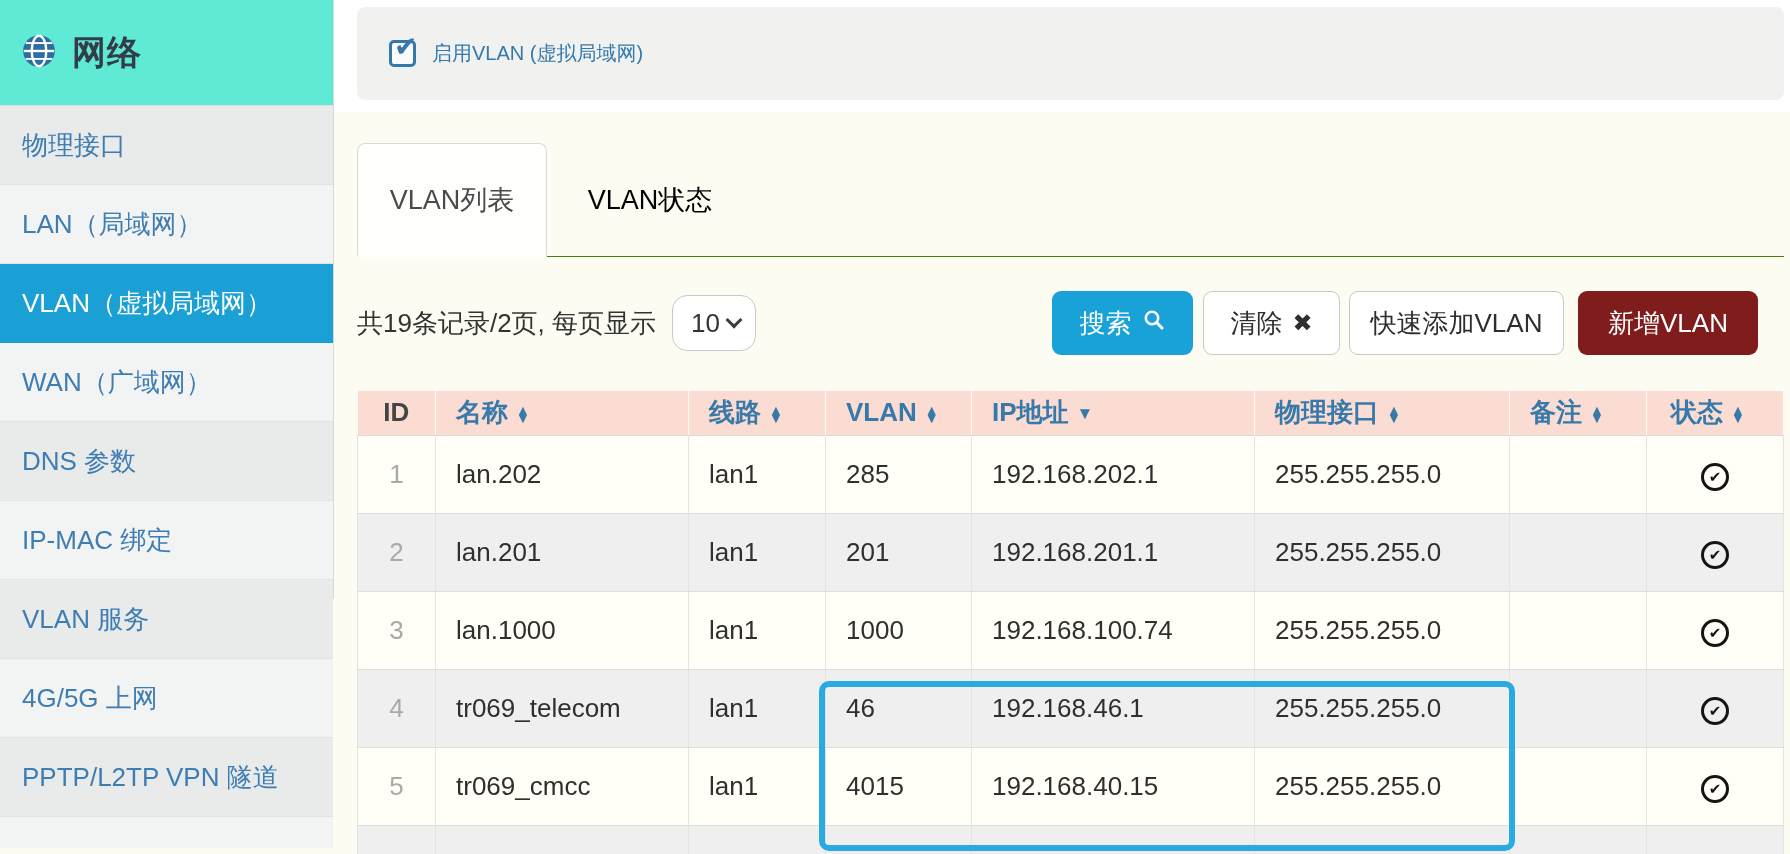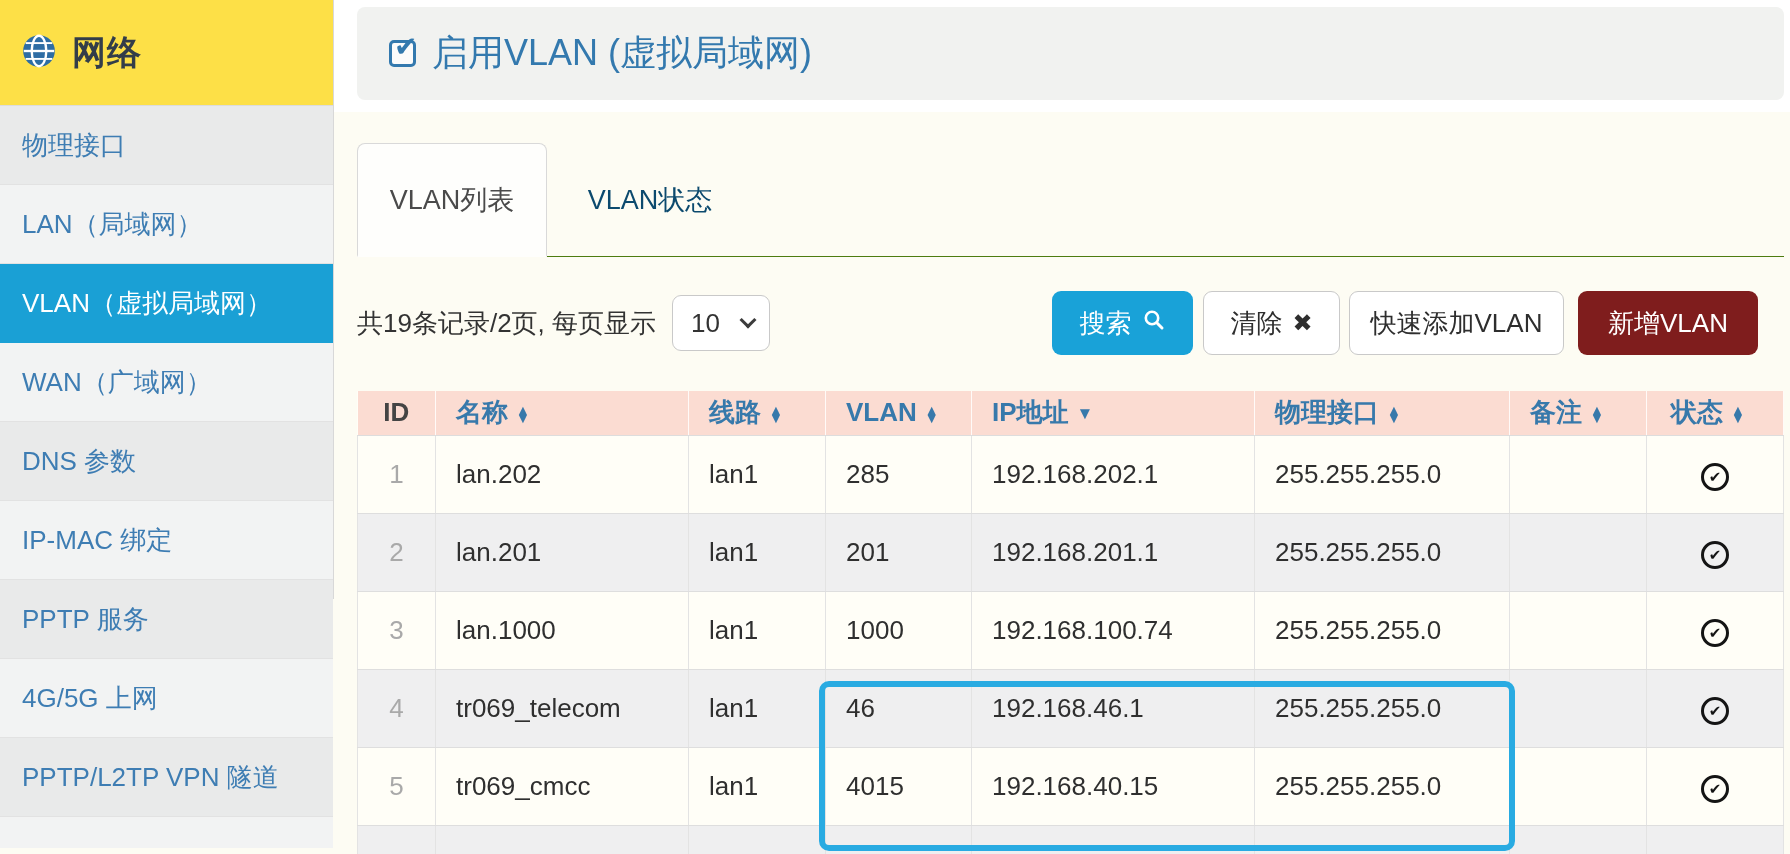--- a/index.html
+++ b/index.html
@@ -8,21 +8,21 @@
     font-family: "Liberation Sans", "DejaVu Sans", sans-serif;
     overflow: hidden;
     position: relative;
     display: flex;
     background: #fdfcf3;
   }
 
   
   .sidebar {
     width: 334px; height: 599px;
-    background: #fde047;
+    background: #5eead4;
     border-right: 1px solid #d8d8d8;
     flex: 0 0 334px;
   }
   .sb-header {
     height: 106px;
     display: flex; align-items: center; gap: 14px;
     padding-left: 20px;
     border-bottom: 1px solid #dcdcdc;
   }
   .sb-title { font-size: 34px; font-weight: bold; color: #333d49; letter-spacing: 1px; }
@@ -56,21 +56,21 @@
   }
   .cb-icon {
     width: 27px; height: 27px;
     border: 3px solid #3379ae; border-radius: 5px;
     background: #fbfbfb; position: relative; flex: 0 0 27px;
   }
   .cb-icon span {
     position: absolute; left: 2px; top: -10px;
     font-size: 28px; font-weight: bold; color: #3379ae; line-height: 1;
   }
-  .enable-label { font-size: 36px; color: #3379ae; }
+  .enable-label { font-size: 20px; color: #3379ae; }
 
   
   .tabbar {
     margin-top: 31px;
     display: flex;
     border-bottom: 1px solid #4d7c0f;
     height: 114px;
   }
   .tab {
     height: 114px;
@@ -80,35 +80,35 @@
   }
   .tab.active {
     width: 190px;
     background: #fefefc;
     border: 1px solid #d9d9d9;
     border-bottom: 2px solid #fefefc;
     border-radius: 8px 8px 0 0;
     margin-bottom: -1px;
     color: #4a4a4a;
   }
-  .tab.inactive { width: 206px; color: #0c4a6e; justify-content: center; }
+  .tab.inactive { width: 206px; color: #000000; justify-content: center; }
 
   
   .toolbar {
     margin-top: 34px;
     height: 64px;
     display: flex; align-items: center;
   }
   .records-text { font-size: 26px; color: #333; white-space: nowrap; }
   .pagesize-wrap { position: relative; margin-left: 16px; }
   .pagesize-wrap select {
-    width: 98px; height: 56px;
+    width: 84px; height: 56px;
     font-size: 26px; color: #333;
     padding-left: 18px;
-    border: 1px solid #c9c9c9; border-radius: 9px;
+    border: 1px solid #c9c9c9; border-radius: 15px;
     background: #fff;
     appearance: none; -webkit-appearance: none;
     font-family: inherit;
   }
   .select-chevron {
     position: absolute; right: 16px; top: 19px;
     width: 12px; height: 12px;
     border-right: 3px solid #3c3c3c; border-bottom: 3px solid #3c3c3c;
     transform: rotate(45deg);
     pointer-events: none;
@@ -233,21 +233,21 @@
   <div class="sb-item shade-b">
       <span>WAN（广域网）</span>
     </div>
   <div class="sb-item shade-a">
       <span>DNS 参数</span>
     </div>
   <div class="sb-item shade-b">
       <span>IP-MAC 绑定</span>
     </div>
   <div class="sb-item shade-a">
-      <span>PPTP 服务</span>
+      <span>VLAN 服务</span>
     </div>
   <div class="sb-item shade-b">
       <span>4G/5G 上网</span>
     </div>
   <div class="sb-item shade-a">
       <span>PPTP/L2TP VPN 隧道</span>
     </div>
   <div class="sb-item shade-b partial"></div>
 </aside>
 

